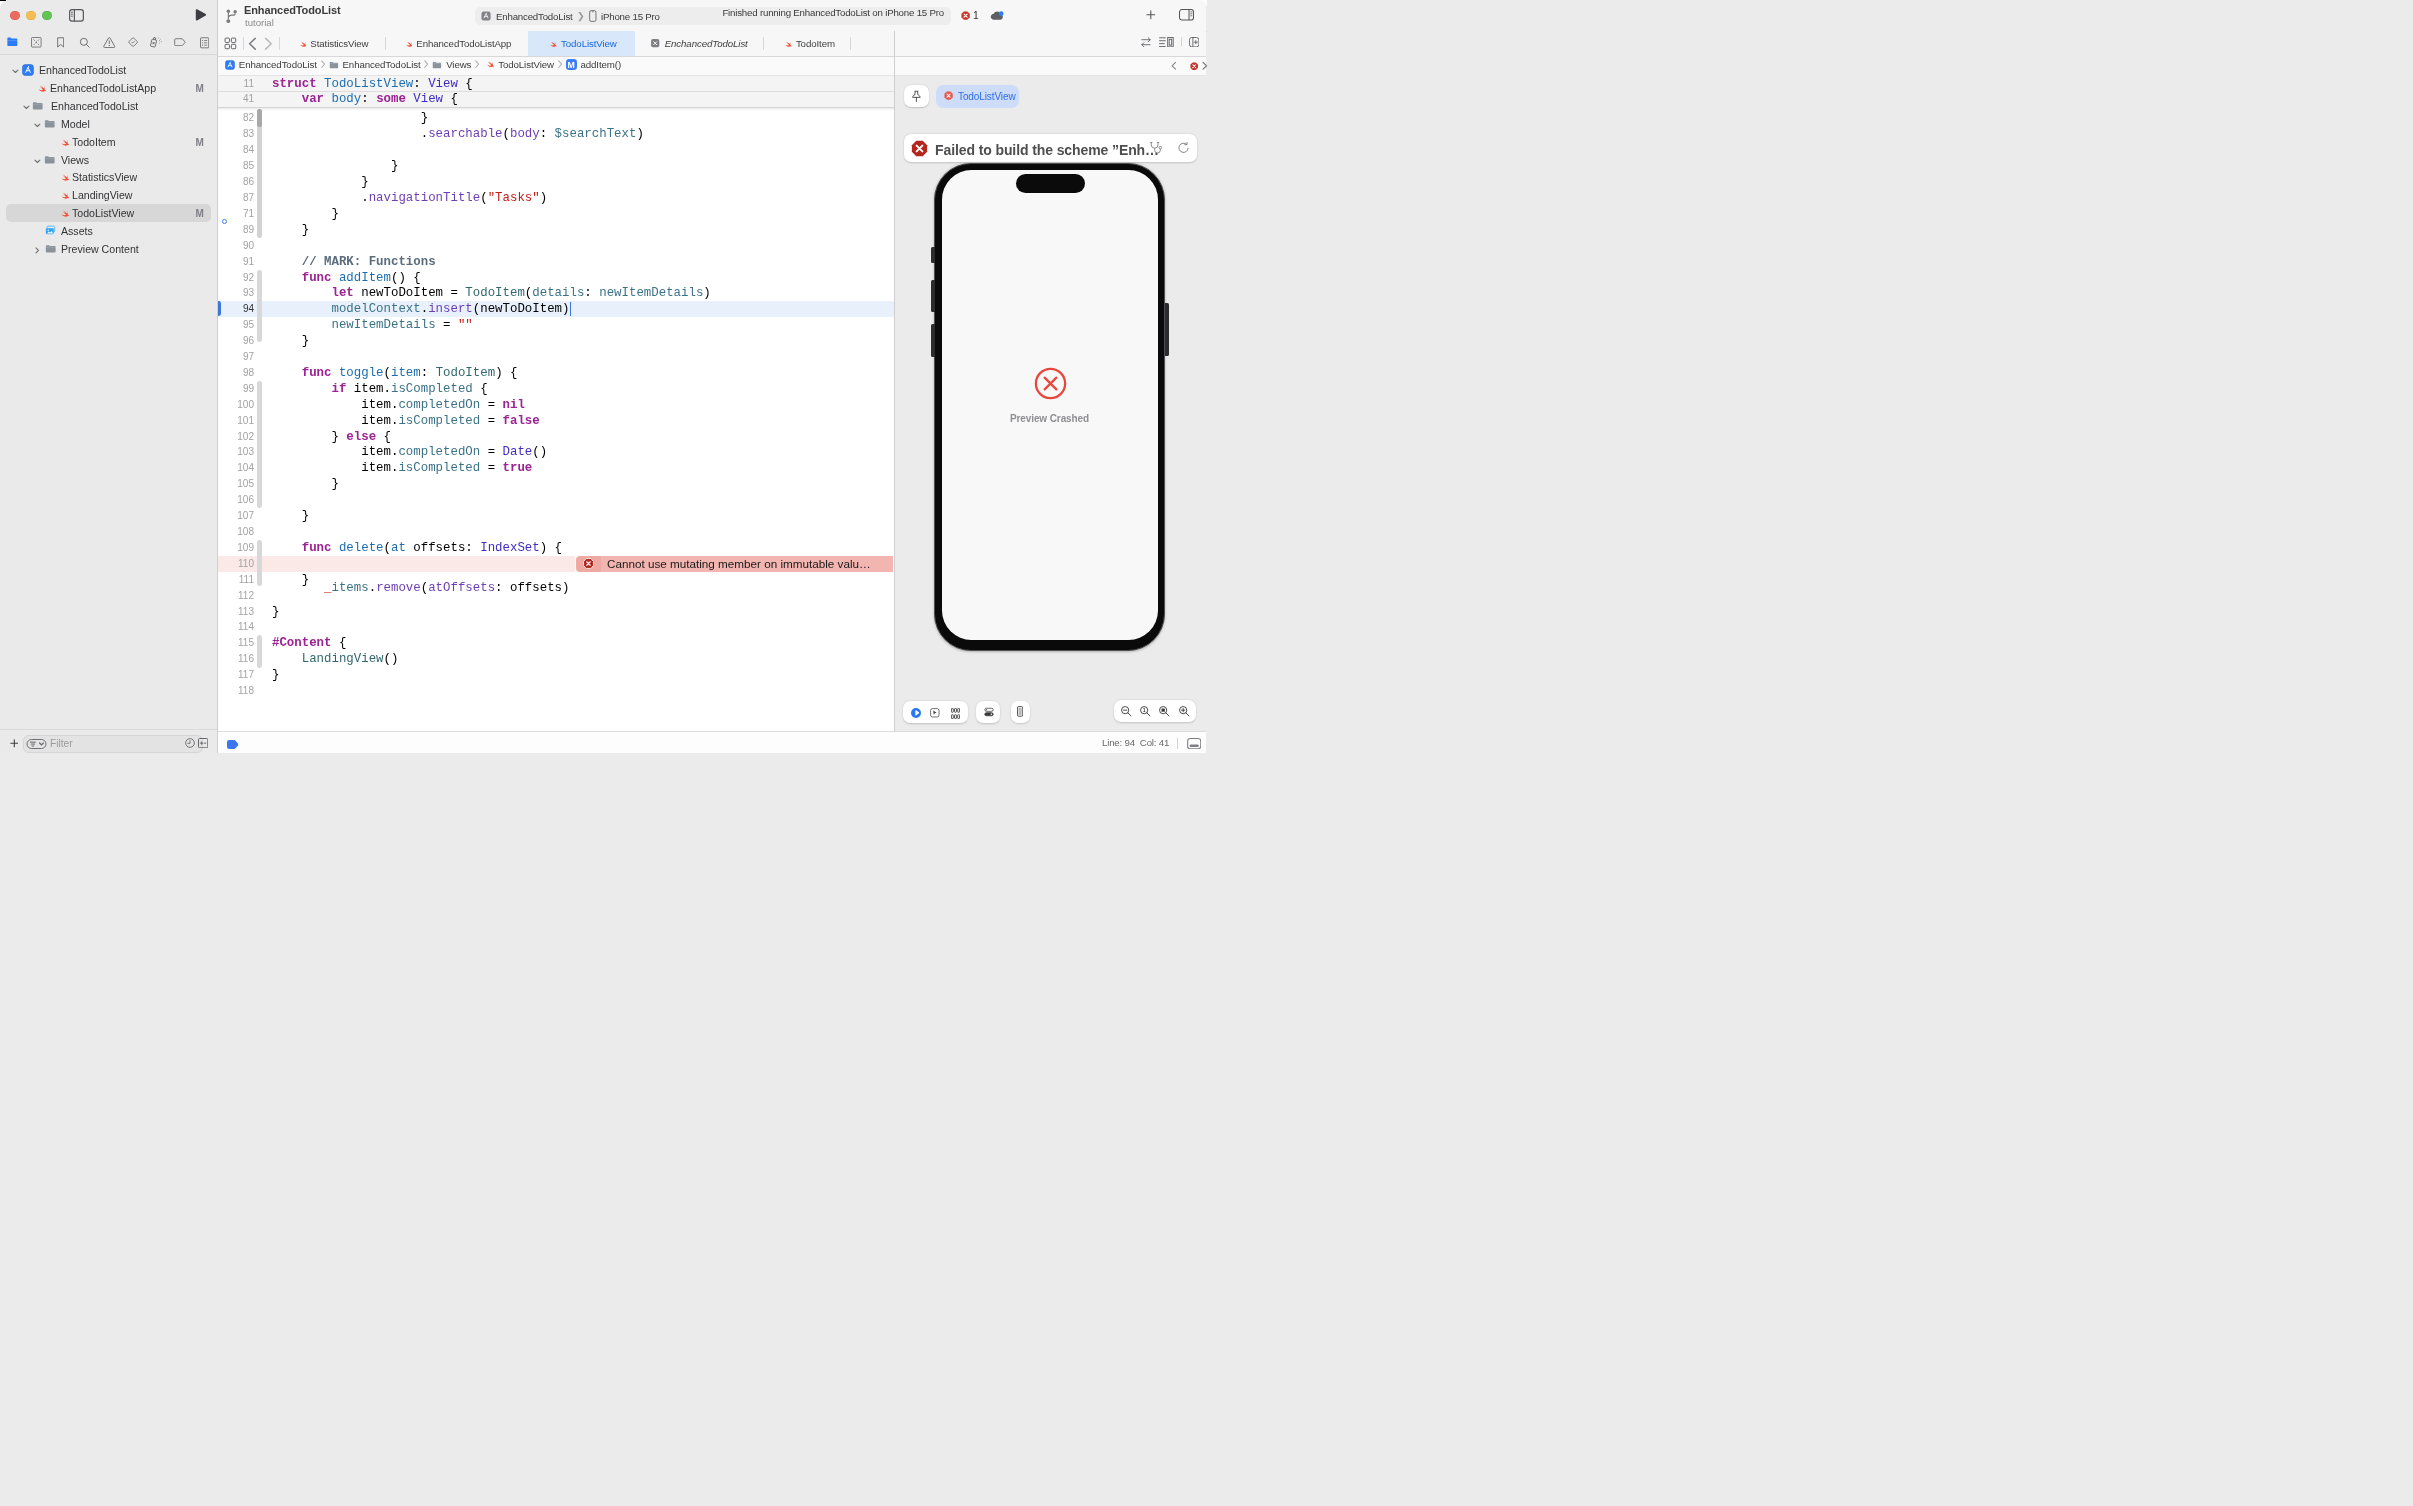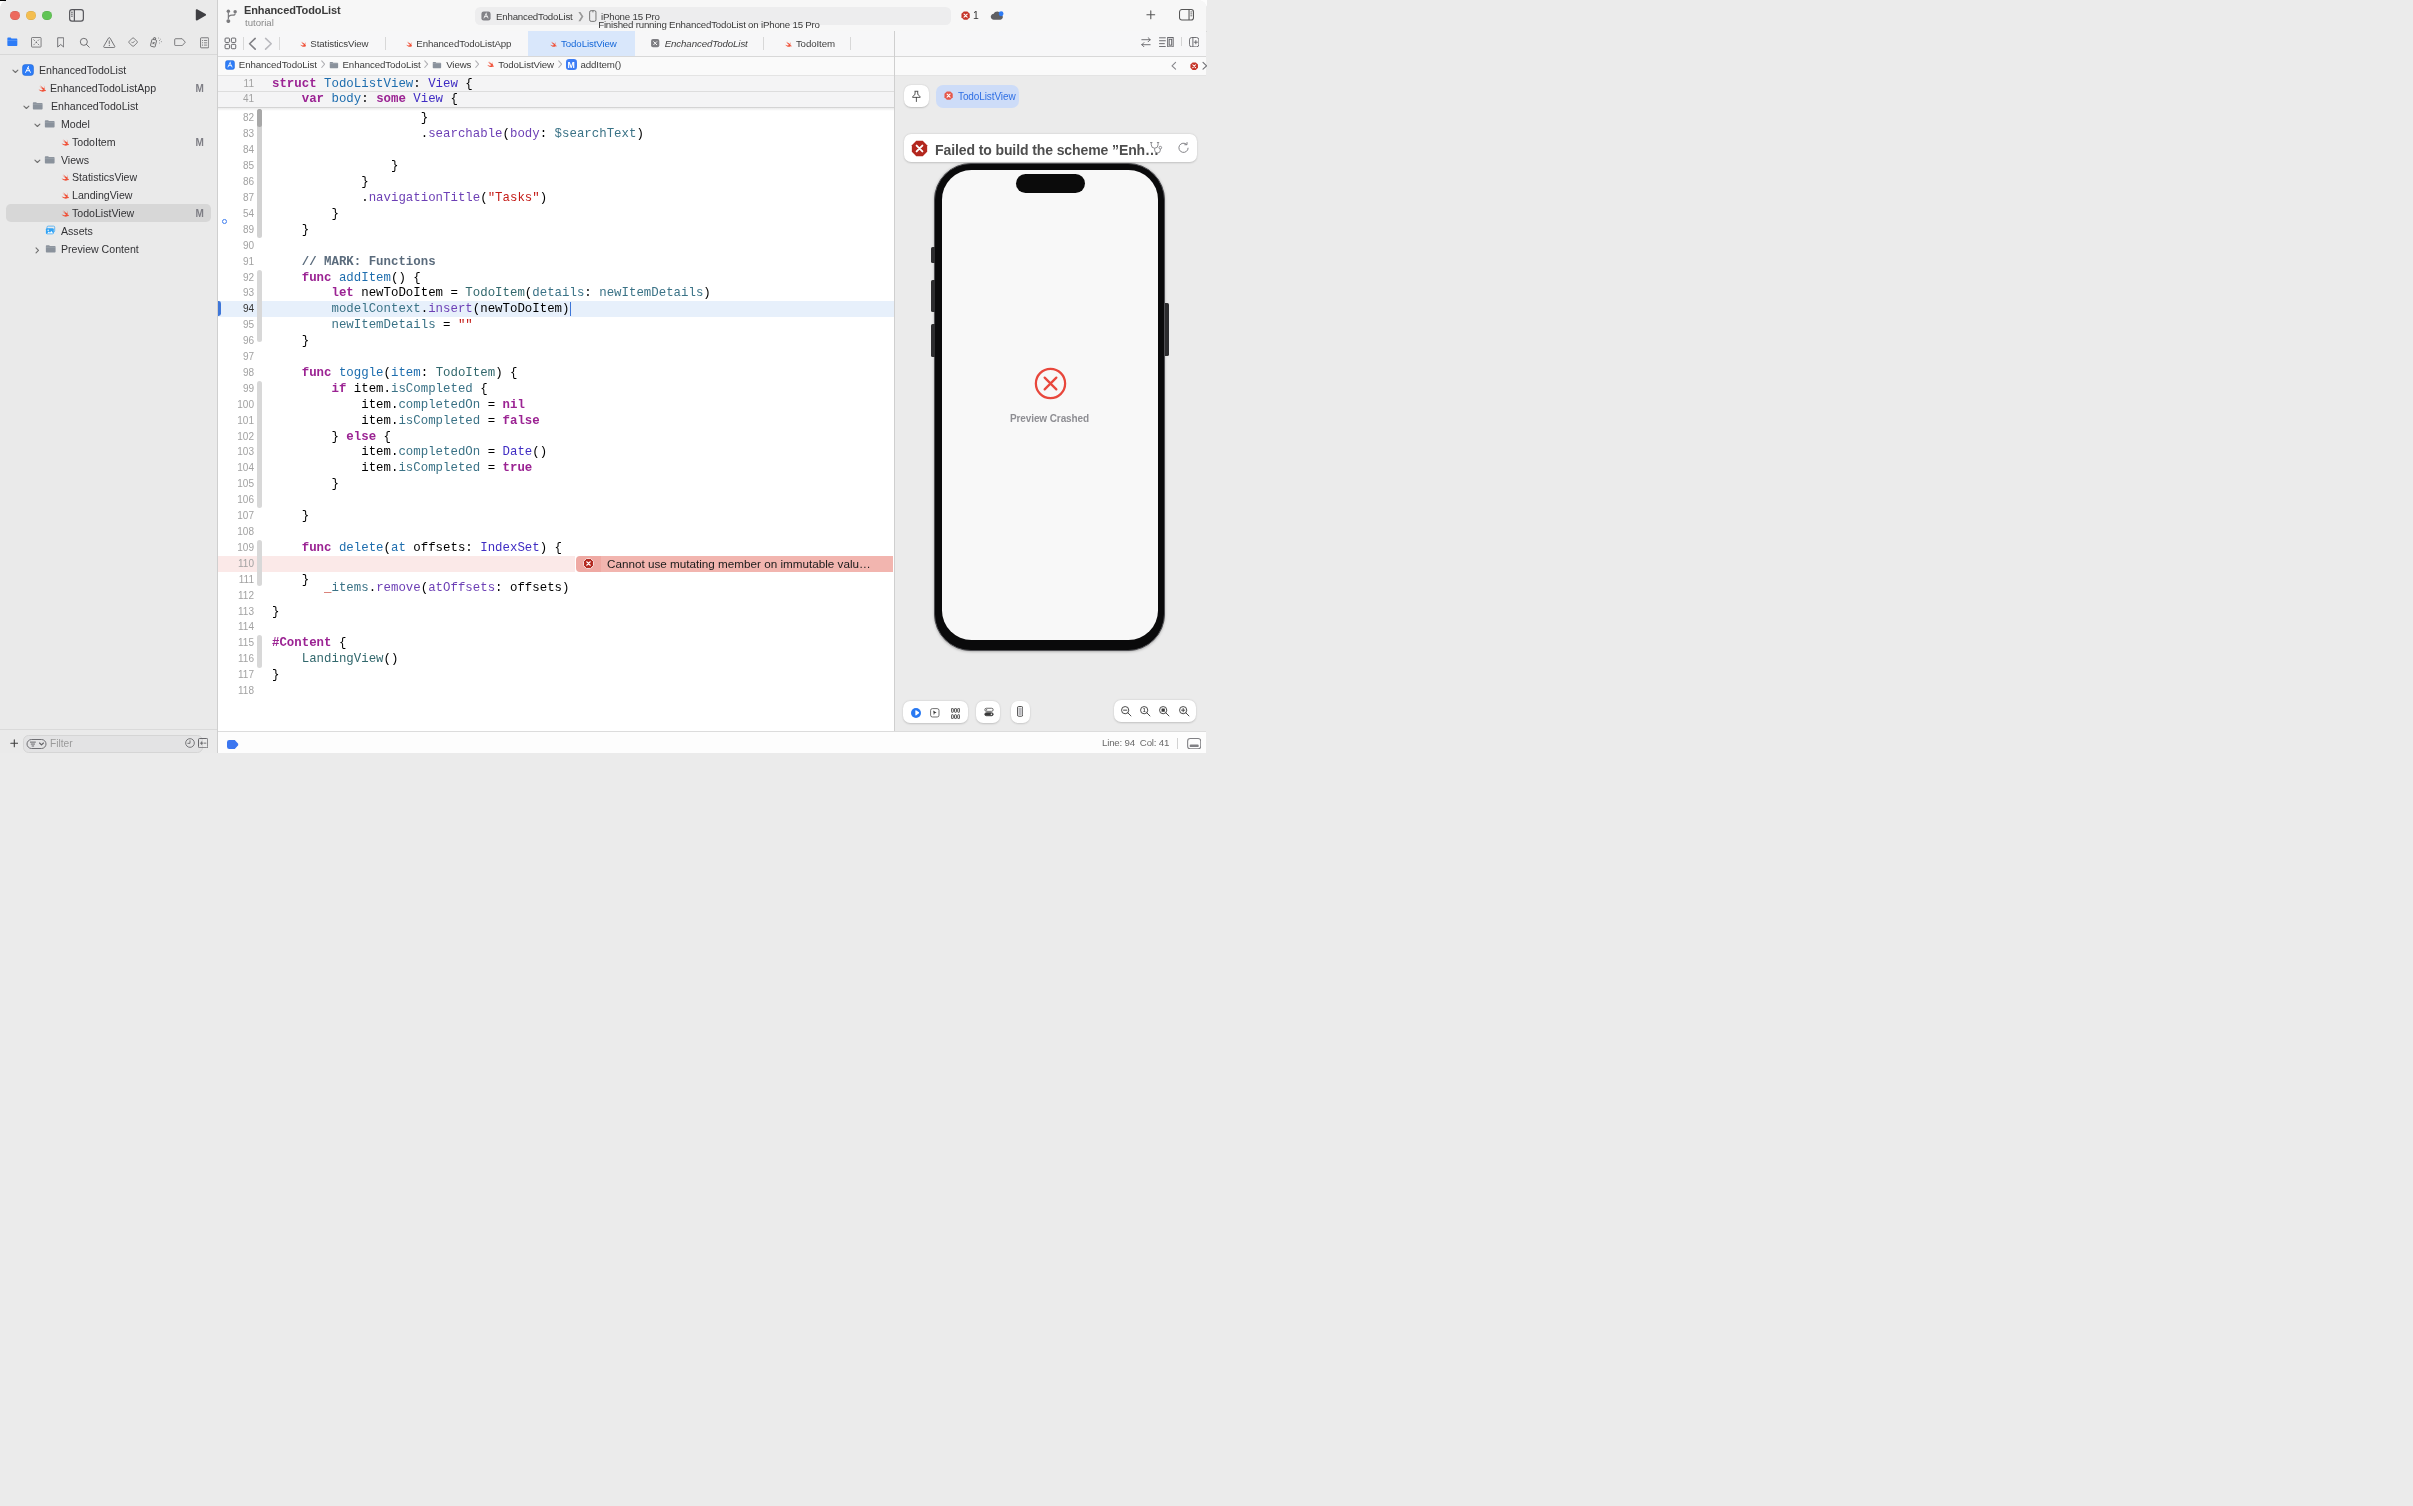--- a/index.html
+++ b/index.html
@@ -66,21 +66,21 @@
     <rect x="1" y="1" width="22" height="22" rx="5.5" fill="#828287"></rect>
     <path fill="none" stroke="#fff" stroke-width="1.9" stroke-linecap="round" d="M7.2 16.8 12 7l4.8 9.8M9.1 13.4h5.8M12 7l1-2"></path>
   </svg>
 <div class="abs" style="left:496px;top:10.7px;font-size:9.7px;letter-spacing:-0.2px;color:#3b3b3b">EnhancedTodoList</div>
 <div class="abs" style="left:577px;top:10.2px;font-size:9.2px;color:#9a9a9a">❯</div>
 <svg class="abs" style="left:589px;top:9.7px" width="7.6" height="12" viewBox="0 0 12 19">
     <rect x="1" y="1" width="10" height="17" rx="2.4" fill="none" stroke="#666" stroke-width="1.4"></rect>
     <line x1="4.5" y1="2.8" x2="7.5" y2="2.8" stroke="#666" stroke-width="1.1"></line>
   </svg>
 <div class="abs" style="left:601px;top:10.7px;font-size:9.7px;letter-spacing:-0.2px;color:#3b3b3b">iPhone 15 Pro</div>
-<div class="abs" style="left:474px;width:470px;top:19px;font-size:9.7px;letter-spacing:-0.2px;color:#3a3a3a;text-align:center">Finished running EnhancedTodoList on iPhone 15 Pro</div>
+<div class="abs" style="left:474px;width:470px;top:7px;font-size:9.7px;letter-spacing:-0.2px;color:#3a3a3a;text-align:right">Finished running EnhancedTodoList on iPhone 15 Pro</div>
 
 <svg class="abs" style="left:961px;top:11px" width="9.2" height="9.2" viewBox="0 0 20 20">
     <path fill="#C63529" d="M6.2 1h7.6L19 6.2v7.6L13.8 19H6.2L1 13.8V6.2z"></path>
     <path stroke="#fff" stroke-width="2.4" stroke-linecap="round" d="m6.6 6.6 6.8 6.8m0-6.8-6.8 6.8"></path>
   </svg>
 <div class="abs" style="left:973px;top:9.7px;font-size:10.4px;color:#333">1</div>
 <svg class="abs" style="left:990px;top:10.8px" width="13.6" height="9.6" viewBox="0 0 30 21">
     <path fill="#5f5f63" d="M24 8.1C23.4 4.1 20 1 15.8 1c-3.3 0-6.2 1.9-7.5 4.8C4.6 6 1.7 8.9 1.7 12.5c0 3.7 3 6.5 6.7 6.5h14.2c3.2 0 5.8-2.6 5.8-5.7 0-2.5-1.8-4.6-4.4-5.2z"></path>
     <circle cx="24.5" cy="6" r="5.3" fill="#2f7cf6"></circle>
   </svg>
@@ -433,21 +433,21 @@
 <div style="position:absolute;left:257px;width:5.2px;top:381px;height:127px;background:#d8d8d8;border-radius:2.8px"></div>
 <div style="position:absolute;left:257px;width:5.2px;top:540px;height:46px;background:#d8d8d8;border-radius:2.8px"></div>
 <div style="position:absolute;left:257px;width:5.2px;top:635px;height:33px;background:#d8d8d8;border-radius:2.8px"></div>
 
 <div class="gn" style="top:110px">82</div>
 <div class="gn" style="top:126px">83</div>
 <div class="gn" style="top:142px">84</div>
 <div class="gn" style="top:158px">85</div>
 <div class="gn" style="top:174px">86</div>
 <div class="gn" style="top:190px">87</div>
-<div class="gn" style="top:206px">54</div>
+<div class="gn" style="top:206px">71</div>
 <div class="gn" style="top:222px">89</div>
 <div class="gn" style="top:238px">90</div>
 <div class="gn" style="top:254px">91</div>
 <div class="gn" style="top:270px">92</div>
 <div class="gn" style="top:285px">93</div>
 <div class="gn gncur" style="top:301px">94</div>
 <div class="gn" style="top:317px">95</div>
 <div class="gn" style="top:333px">96</div>
 <div class="gn" style="top:349px">97</div>
 <div class="gn" style="top:365px">98</div>

